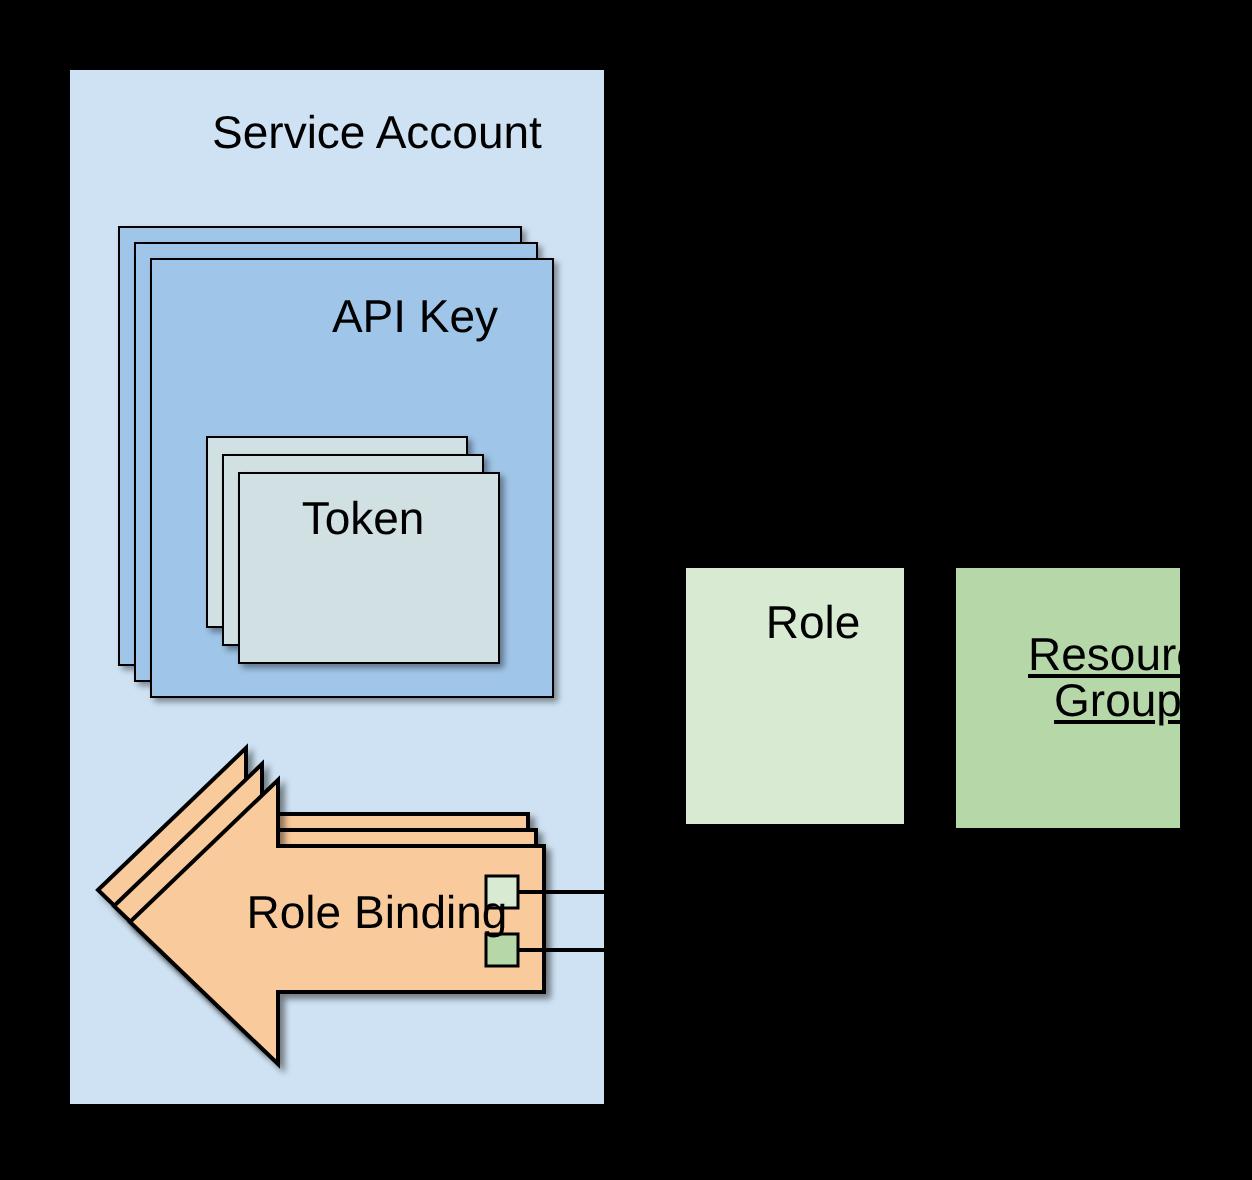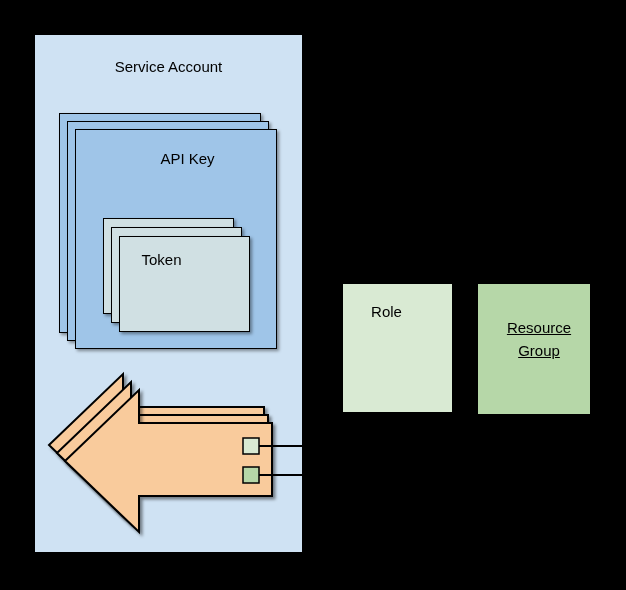--- a/index.html
+++ b/index.html
@@ -11,24 +11,25 @@
     font-family: "Liberation Sans", sans-serif;
     color: #000;
   }
   .abs { position: absolute; }
   .panel {
     left: 35px; top: 35px; width: 267px; height: 517px;
     background: #cfe2f3;
   }
   .lbl {
     position: absolute;
-    font-size: 15px;
+    font-size: 23px;
     line-height: 23px;
     color: #000;
     white-space: pre-line;
+    margin-left: 20px;
   }
   .center { text-align: center; }
   .layer {
     position: absolute;
     box-sizing: border-box;
     border: 1.5px solid #000;
     box-shadow: 2px 2px 3px rgba(0,0,0,0.40);
   }
   .api { width: 202px; height: 220px; background: #9fc5e8; }
   .api.l3 { left: 59px;  top: 113px; }
@@ -77,20 +78,21 @@
     </defs>
     <polygon points="49,445 123,374 123,407 264,407 264,480 123,480 123,516" stroke="#000" stroke-width="2" filter="url(#ds)" fill="#f9cb9c"></polygon>
     <polygon points="57,453 131,382 131,415 268,415 268,488 131,488 131,524" stroke="#000" stroke-width="2" filter="url(#ds)" fill="#f9cb9c"></polygon>
     <polygon points="65,461 139,390 139,423 272,423 272,496 139,496 139,532" stroke="#000" stroke-width="2" filter="url(#ds)" fill="#f9cb9c"></polygon>
     <line x1="259" y1="446" x2="302" y2="446" stroke-width="2" stroke="#000000"></line>
     <line x1="259" y1="475" x2="302" y2="475" stroke-width="2" stroke="#000000"></line>
     <rect x="243" y="438" width="16" height="16" stroke="#000" stroke-width="1.5" fill="#d9ead3"></rect>
     <rect x="243" y="467" width="16" height="16" stroke="#000" stroke-width="1.5" fill="#b6d7a8"></rect>
   </svg>
 
+  <div class="lbl center" style="left:65px; top:445px; width:207px;">Role Binding</div>
 
   <div class="greenbox role-box">
     <div class="lbl">Role</div>
   </div>
 
   <div class="greenbox rg-box">
     <div class="lbl">Resource Group</div>
   </div>
 
 </div>

